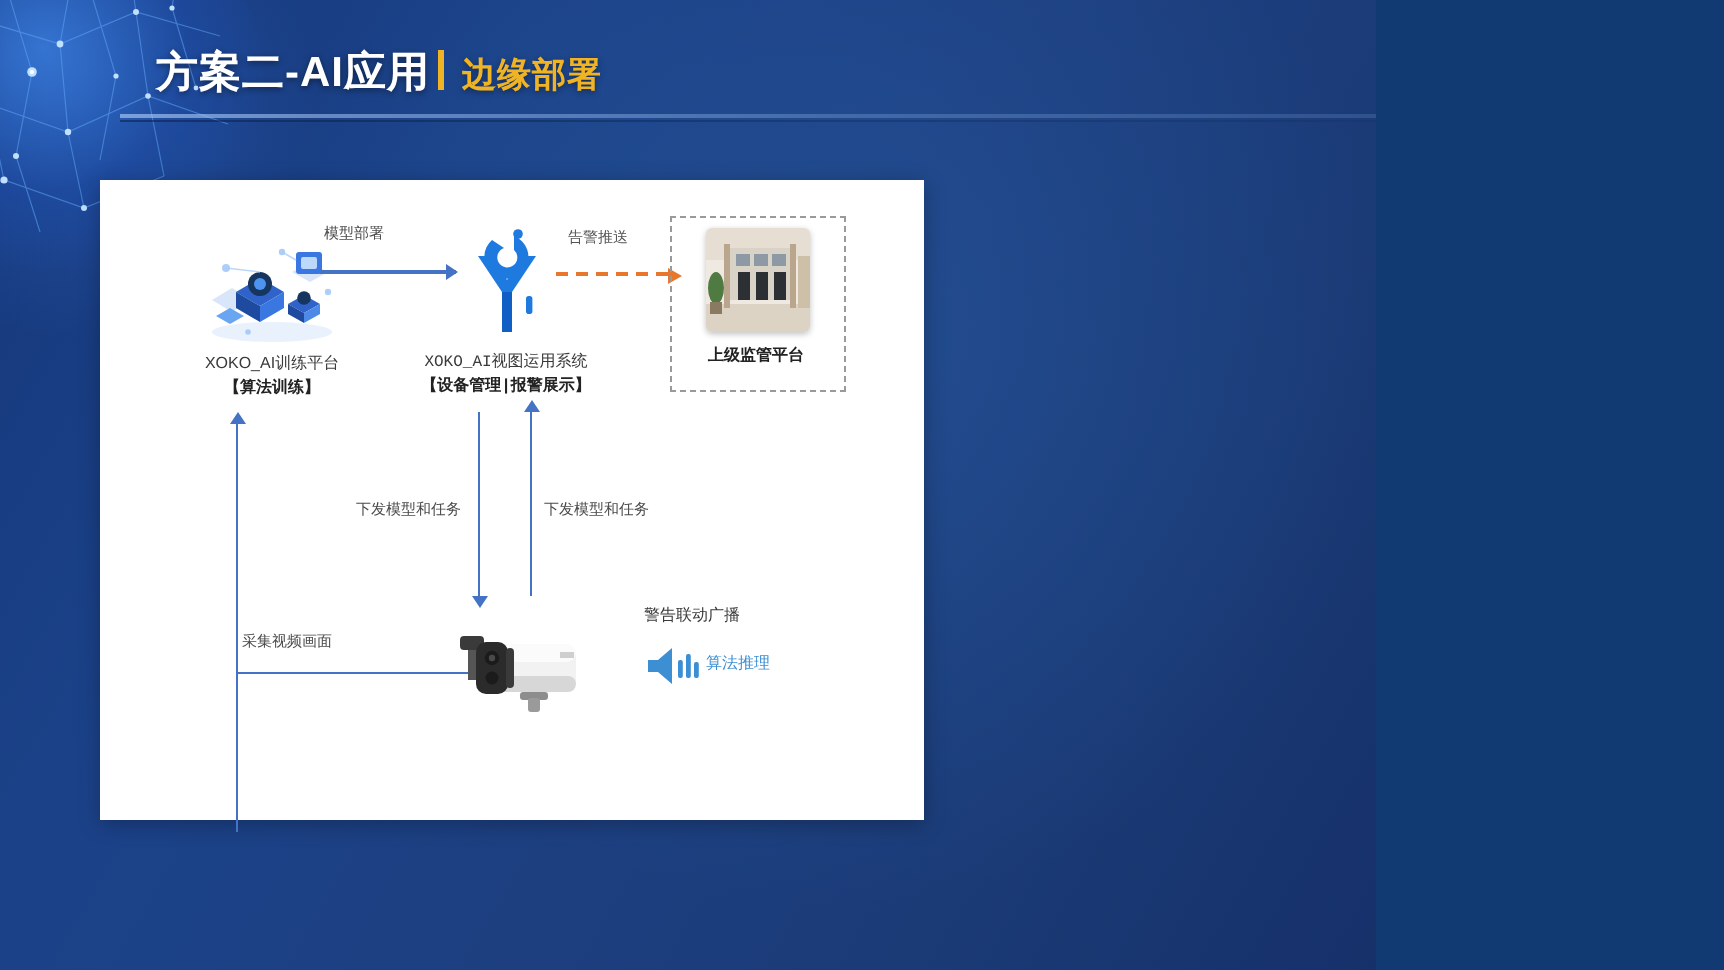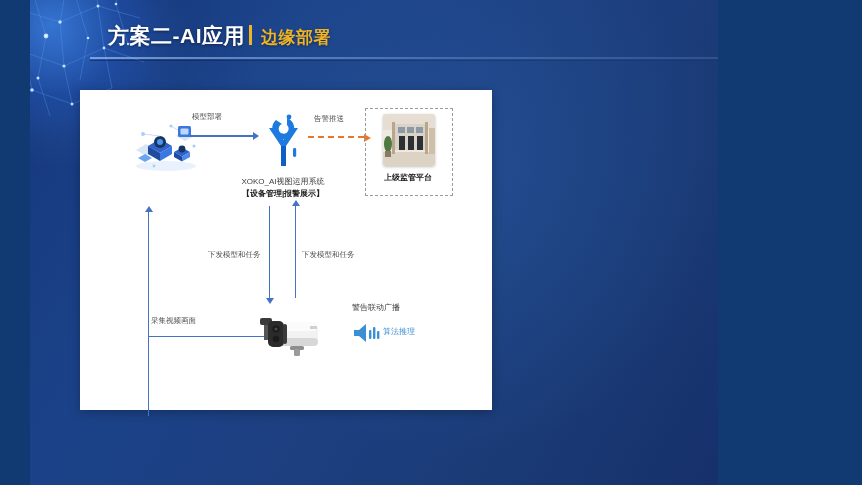--- a/index.html
+++ b/index.html
@@ -7,21 +7,20 @@
     width:862px;height:485px;overflow:hidden;
     font-family:"Liberation Sans","DejaVu Sans",sans-serif;
     background:#123a72;
   }
   .slide{
     position:relative;width:688px;height:485px;
     background:
       radial-gradient(circle at 60% 35%, rgba(40,90,160,.55) 0%, rgba(20,55,115,0) 55%),
       linear-gradient(120deg,#16377a 0%,#1b4289 28%,#1d3f80 55%,#1a3a75 78%,#16306a 100%);
     overflow:hidden;
-    margin-left:30px;
   }
   
   .globe{
     position:absolute;left:-58px;top:-52px;width:190px;height:190px;
     border-radius:50%;
     background:
       radial-gradient(circle at 42% 40%, rgba(70,150,255,.55) 0%, rgba(30,80,180,.32) 45%, rgba(16,45,110,0) 72%);
     overflow:hidden;
   }
   .globe svg{position:absolute;left:0;top:0;}
@@ -200,34 +199,38 @@
             <circle cx="41" cy="6" r="1.6"></circle>
           <circle cx="64" cy="26" r="1.6"></circle>
             <circle cx="24" cy="46" r="1.4"></circle>
         </g>
         <g stroke="#a9cdf8" stroke-width="0.8" fill="none" opacity=".8">
           <path d="M13 14 L30 16"></path>
             <path d="M41 6 L48 10"></path>
         </g>
       </svg>
     </div>
+    <div class="node-label" style="left:30px;top:86px;width:112px;">
+      <div class="l1">XOKO_AI训练平台</div>
+      <div class="l2">【算法训练】</div>
+    </div>
 
     <div class="edge-label" style="left:112px;top:22px;">模型部署</div>
     <div class="h-arrow" style="left:110px;top:45px;width:68px;"></div>
 
     <div style="position:absolute;left:180px;top:22px;width:44px;height:58px;">
       <svg width="44" height="58" viewBox="0 0 44 58">
         <path d="M16 6 a11 11 0 1 0 11 -2 l0 7 a5 5 0 1 1 -5 -1z" fill="#1f7ae0" transform="translate(0,2)"></path>
         <path d="M9 16 L21 34 L21 52 L26 52 L26 34 L38 16 L31 16 L23.5 28 L16 16 Z" fill="#1f7ae0"></path>
         <rect x="21" y="34" width="5" height="20" fill="#0f5fc4"></rect>
         <circle cx="29" cy="5" r="2.4" fill="#1f7ae0"></circle>
         <rect x="33" y="36" width="3.2" height="9" rx="1.4" fill="#1f7ae0"></rect>
       </svg>
     </div>
-    <div class="node-label" style="left:140px;top:86px;width:126px;">
+    <div class="node-label" style="left:140px;top:86px;width:126px;font-family:Liberation Mono, monospace;">
       <div class="l1">XOKO_AI视图运用系统</div>
       <div class="l2">【设备管理|报警展示】</div>
     </div>
 
     <div class="edge-label" style="left:234px;top:24px;color:#555;">告警推送</div>
     <div class="h-arrow-dash" style="left:228px;top:46px;width:56px;"></div>
 
     <div class="dash-box" style="left:285px;top:18px;width:86px;height:86px;"></div>
     <div class="photo" style="left:303px;top:24px;width:52px;height:52px;">
       <svg width="52" height="52" viewBox="0 0 52 52">

